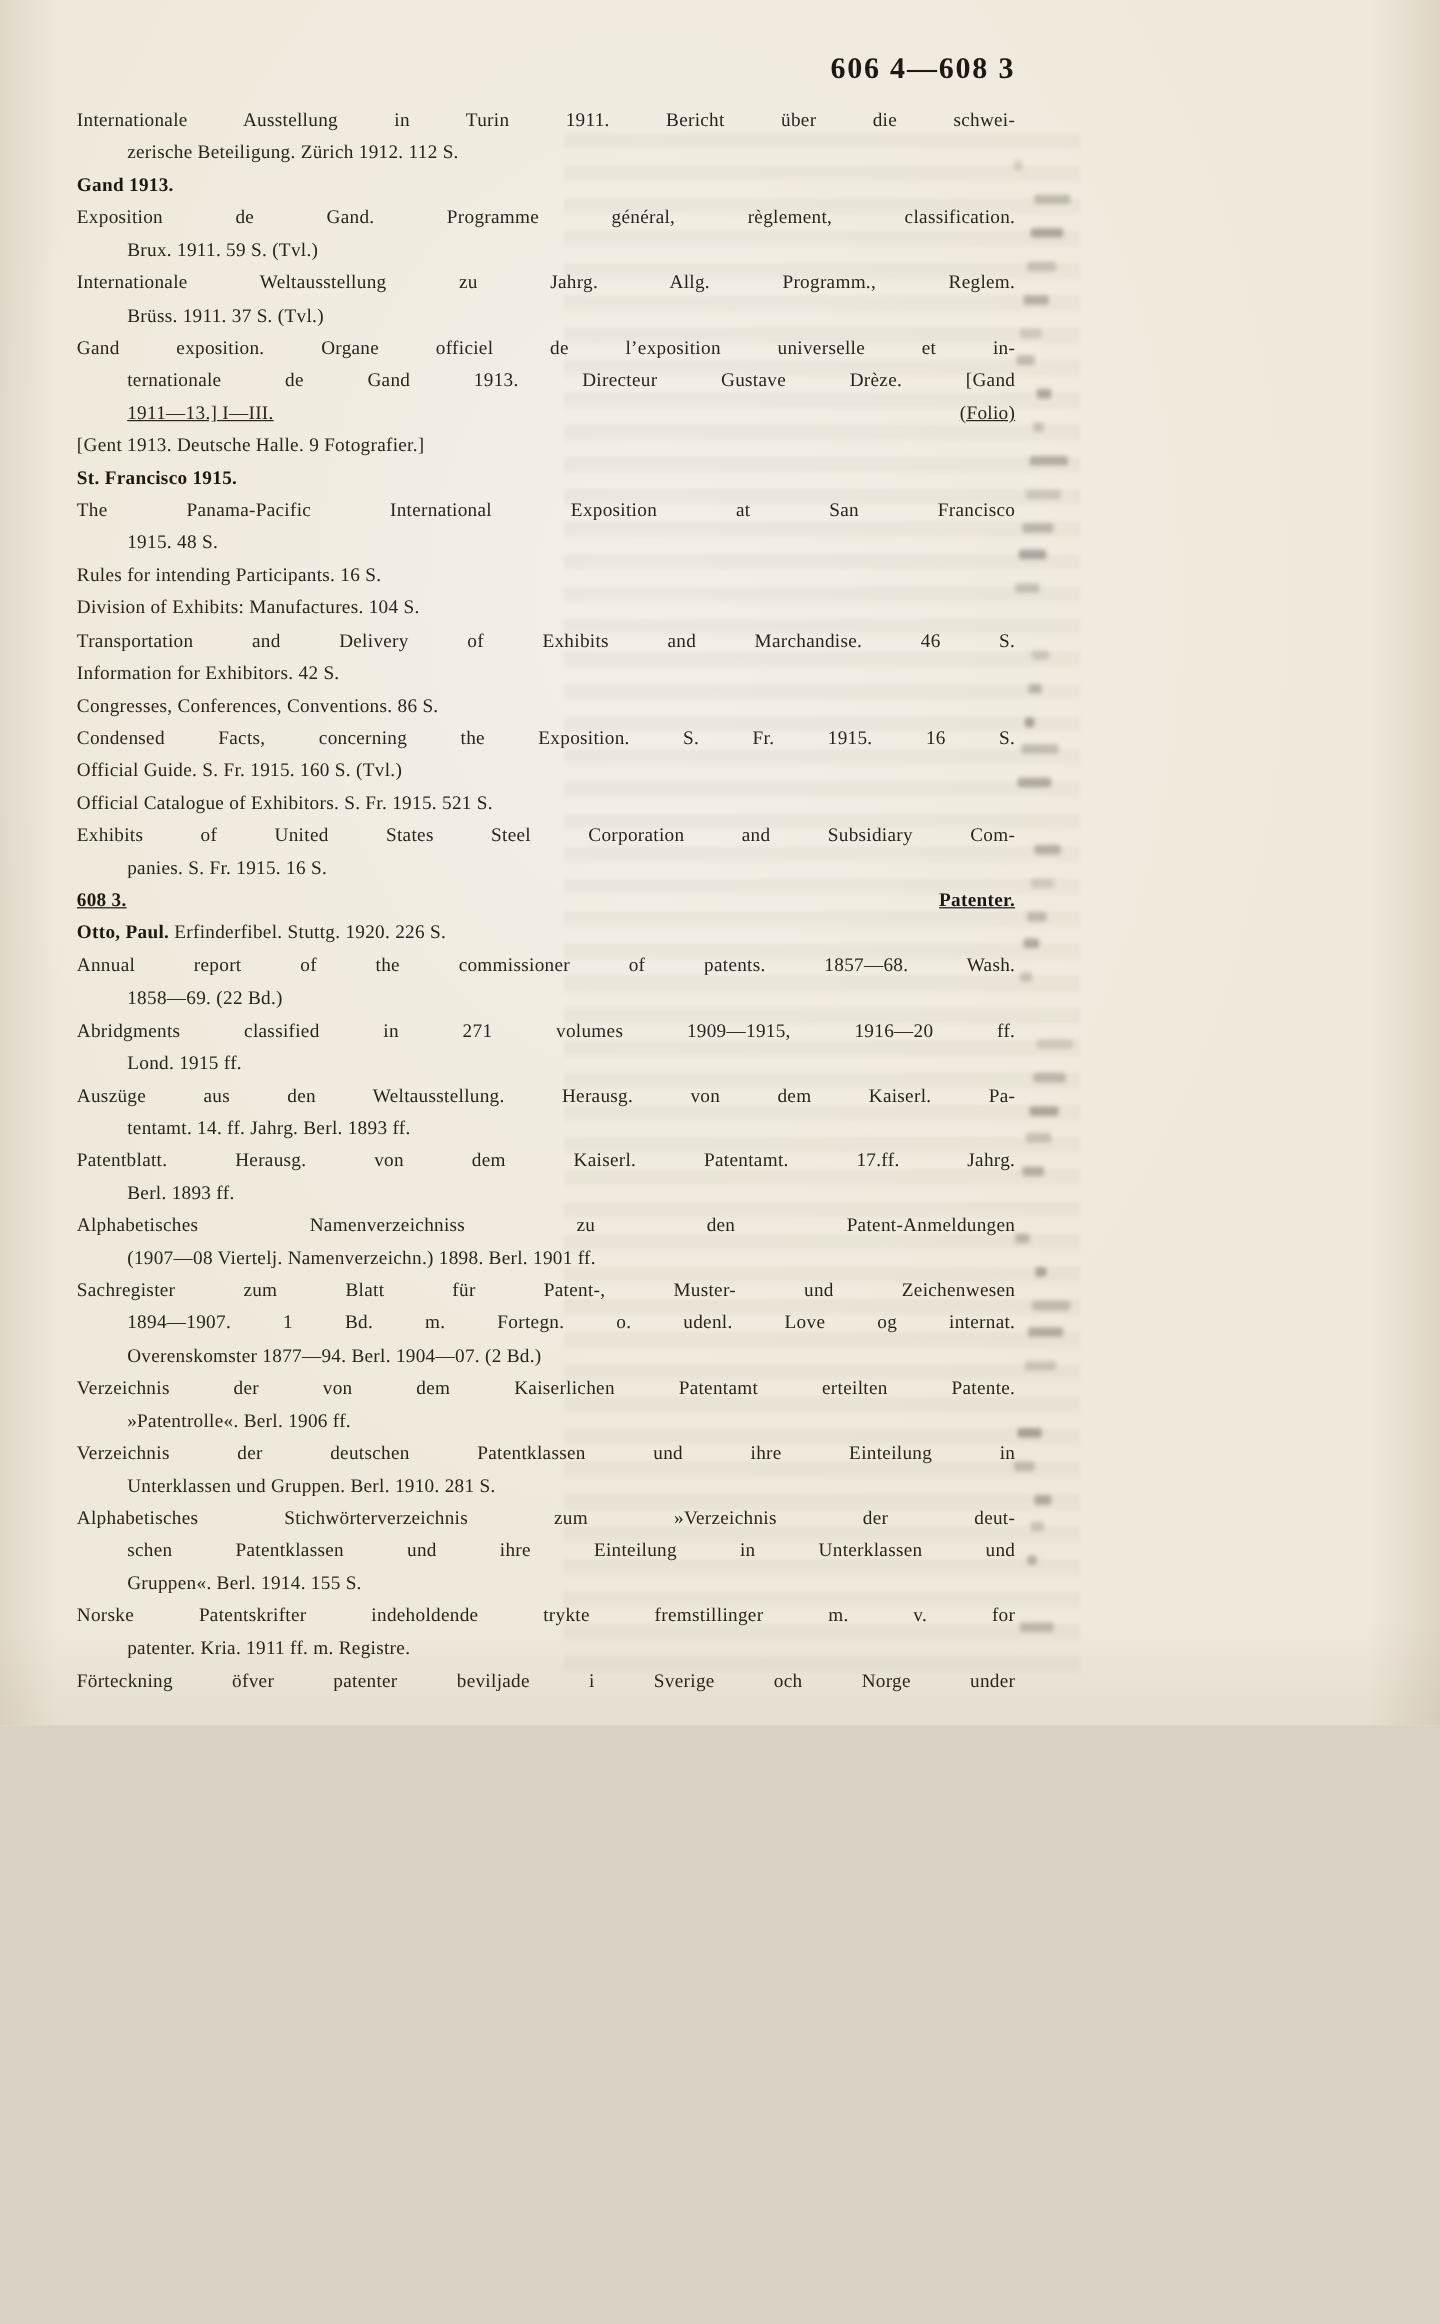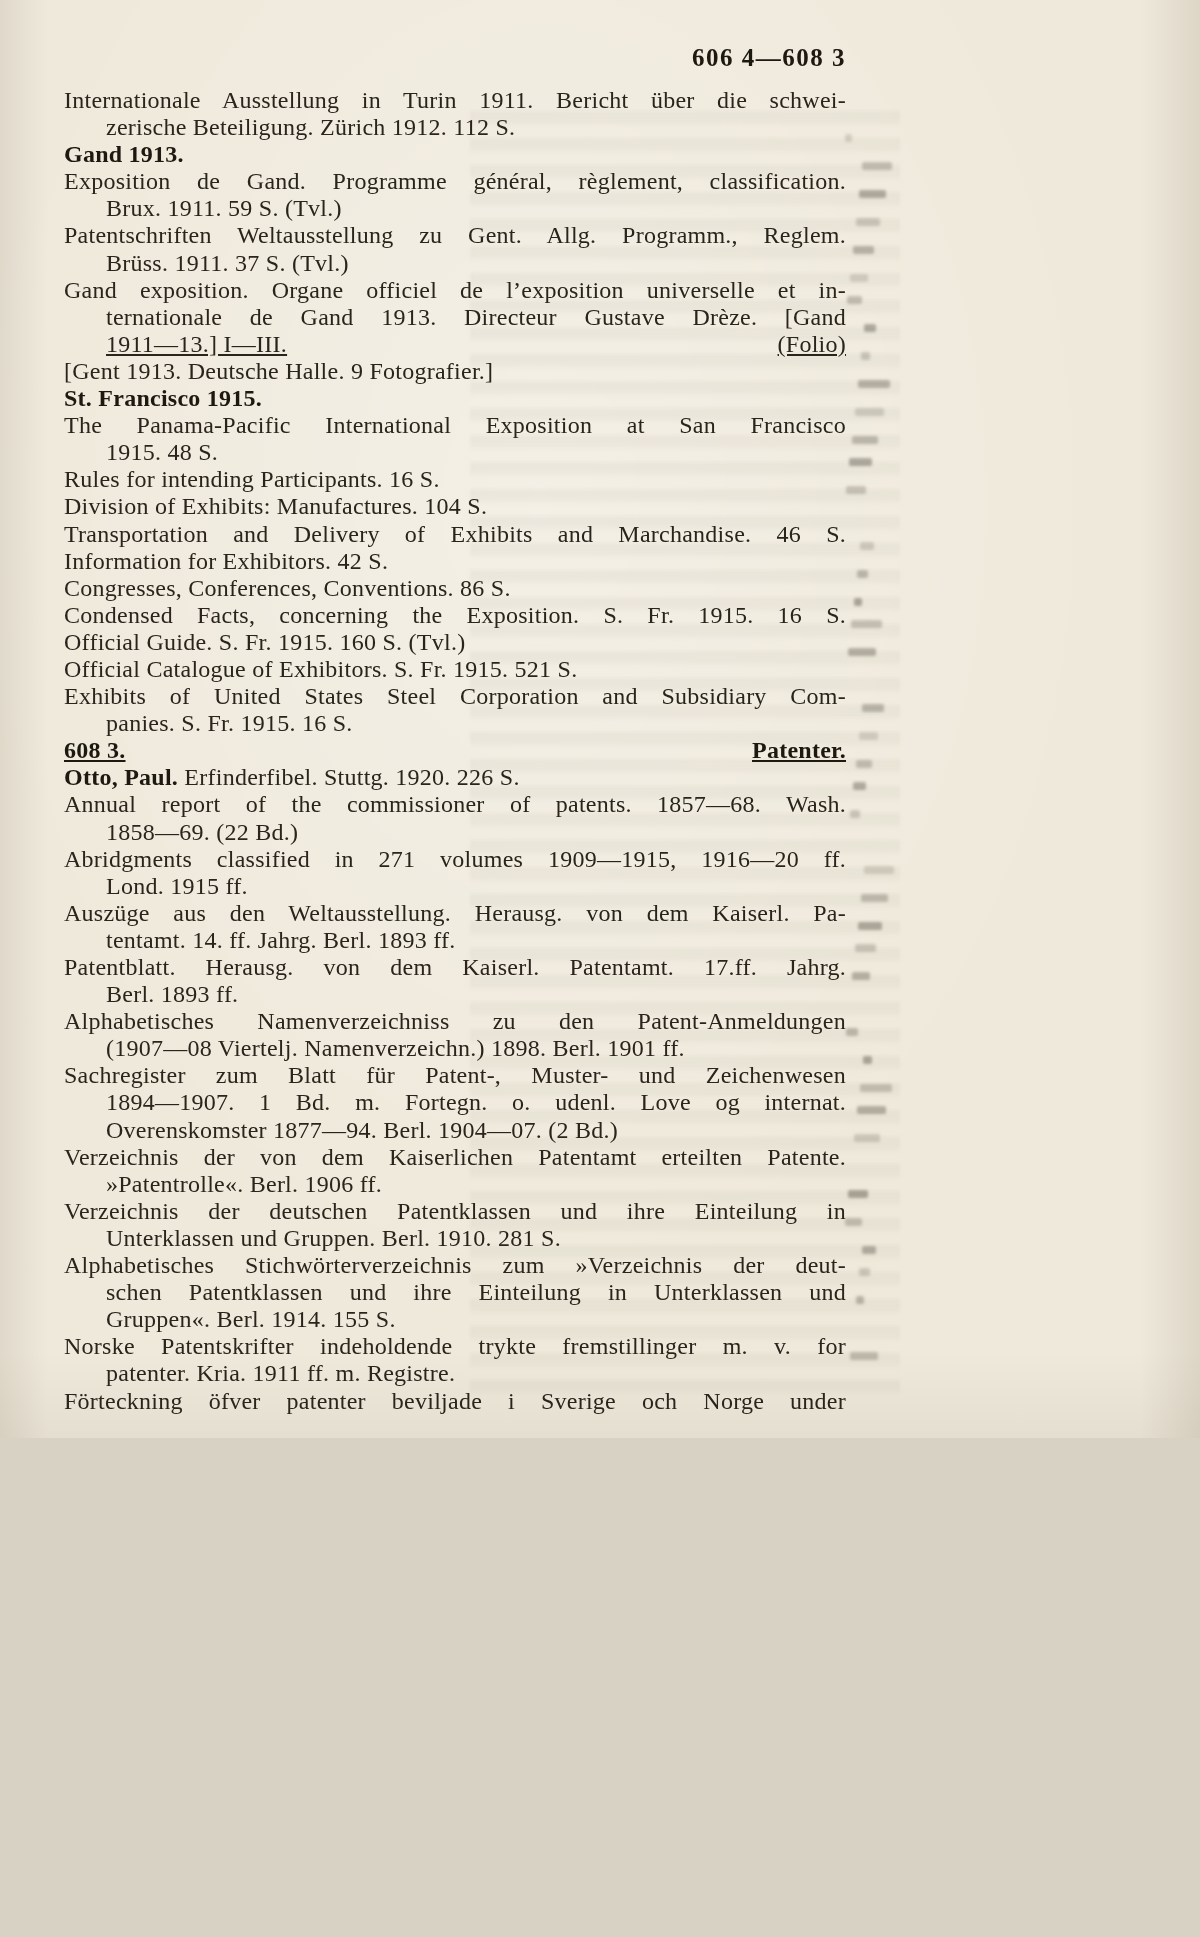--- a/index.html
+++ b/index.html
@@ -25,21 +25,21 @@
     filter:blur(1.5px);
   }
   .text-block{position:absolute;left:64px;top:44px;width:782px;}
   .header-line{
     height:27px;line-height:27px;margin-bottom:16px;
     font-size:25px;font-weight:bold;letter-spacing:1.5px;
     text-align:right;color:#1d1810;
   }
   .line{
     position:relative;height:27.1px;line-height:27.1px;overflow:hidden;
-    font-size:24px;letter-spacing:0.25px;
+    font-size:16px;letter-spacing:0.25px;
   }
   .line.i1{padding-left:42px;}
   .line.just{text-align:justify;text-align-last:justify;text-justify:inter-word;}
   .line.bold{font-weight:bold;color:#1d1810;}
   .line.right{text-align:left;}
   .line.split{display:flex;justify-content:space-between;text-decoration:underline;}
   .line b{color:#1d1810;text-align:center;}
   .page-number{
     margin-top:22px;height:27px;line-height:27px;
     font-size:24px;letter-spacing:1px;text-align:center;
@@ -60,21 +60,21 @@
 
   <div class="text-block">
     <div class="header-line">606 4—608 3</div>
 
     <div>
         <div class="line just">Internationale Ausstellung in Turin 1911. Bericht über die schwei-</div>
         <div class="line i1">zerische Beteiligung. Zürich 1912. 112 S.</div>
         <div class="line bold right">Gand 1913.</div>
         <div class="line just">Exposition de Gand. Programme général, règlement, classification.</div>
         <div class="line i1">Brux. 1911. 59 S. (Tvl.)</div>
-        <div class="line just">Patentschriften Weltausstellung zu Gent. Allg. Programm., Reglem.</div>
+        <div class="line just">Internationale Weltausstellung zu Jahrg. Allg. Programm., Reglem.</div>
         <div class="line i1">Brüss. 1911. 37 S. (Tvl.)</div>
         <div class="line just">Gand exposition. Organe officiel de l’exposition universelle et in-</div>
         <div class="line i1 just">ternationale de Gand 1913. Directeur Gustave Drèze. [Gand</div>
         <div class="line i1 split">
           <span>1911—13.] I—III.</span>
           <span>(Folio)</span>
         </div>
         <div class="line">[Gent 1913. Deutsche Halle. 9 Fotografier.]</div>
         <div class="line bold right">St. Francisco 1915.</div>
         <div class="line just">The Panama-Pacific International Exposition at San Francisco</div>

